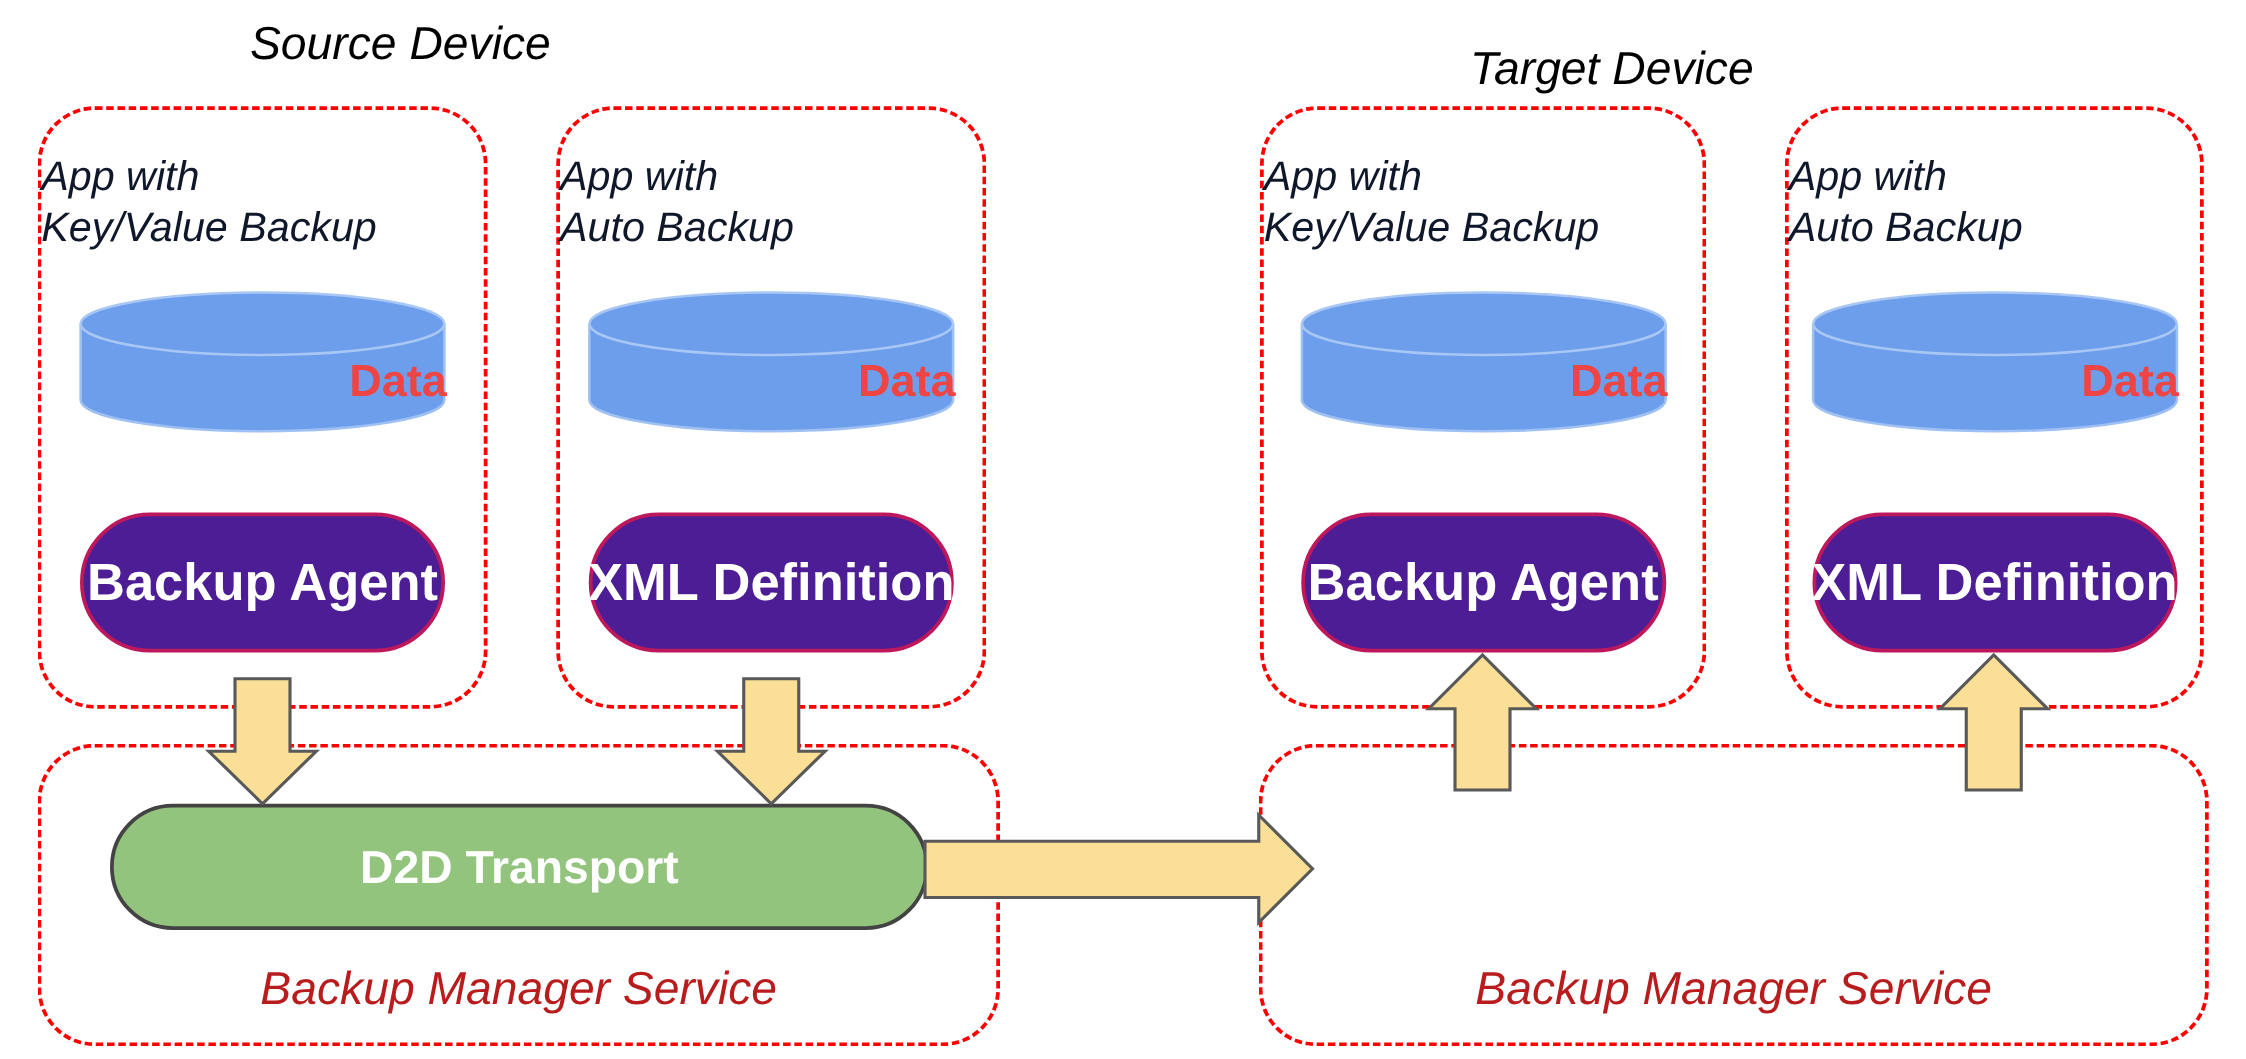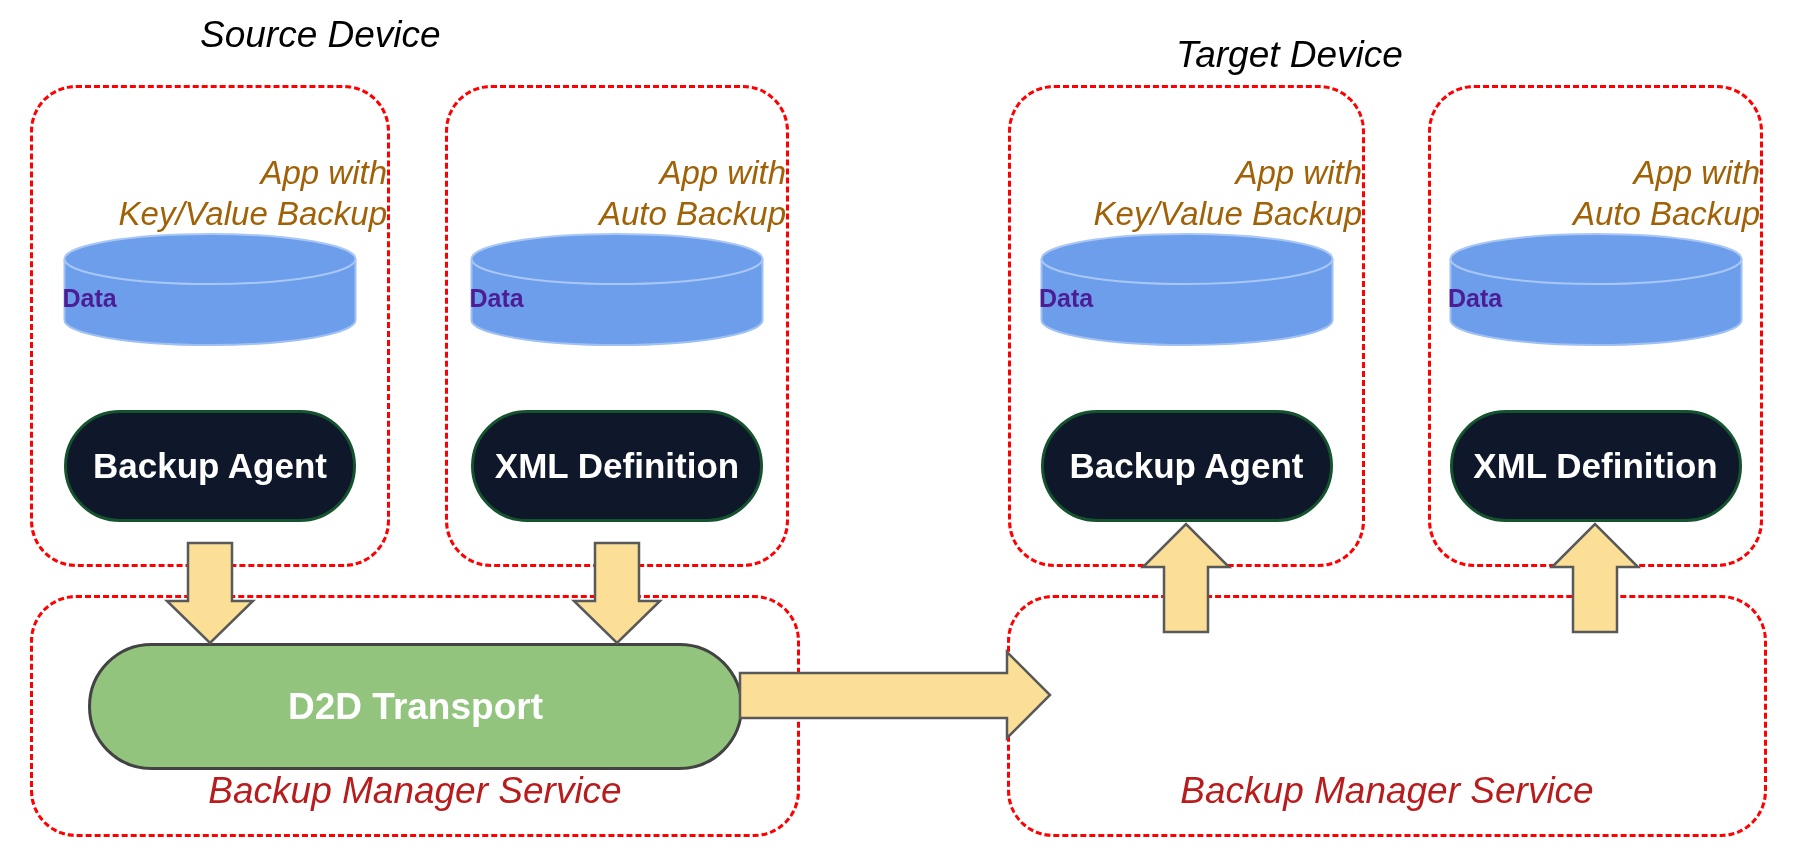--- a/index.html
+++ b/index.html
@@ -17,51 +17,51 @@
   .app-box{
     position:absolute;top:85px;height:482px;box-sizing:border-box;
     border:3px dashed #ff0000;border-radius:46px;
   }
   .b1{left:30px;width:360px;}
   .b2{left:445px;width:344px;}
   .b3{left:1008px;width:357px;}
   .b4{left:1428px;width:335px;}
 
   .app-label{
-    position:absolute;top:32px;left:0;right:0;text-align:right;
-    font-style:italic;font-size:33px;line-height:41px;color:#a16207;white-space:nowrap;margin-top:32px;
+    position:absolute;top:32px;left:0;right:0;text-align:left;
+    font-style:italic;font-size:33px;line-height:41px;color:#0f172a;white-space:nowrap;
   }
 
   .cylinder{
     position:absolute;top:144px;left:50%;transform:translateX(-50%);
     width:295px;height:115px;
   }
   .cylinder svg{position:absolute;left:0;top:0;}
   .cyl-label{
-    position:absolute;left:0;right:0;top:52px;text-align:left;
-    font-weight:bold;font-size:25px;color:#4c1d95;
+    position:absolute;left:0;right:0;top:52px;text-align:right;
+    font-weight:bold;font-size:36px;color:#ef4444;
   }
 
   .pill{
     position:absolute;top:322px;left:50%;transform:translateX(-50%);
     width:292px;height:112px;box-sizing:border-box;
-    background:#0f172a;border:3px solid #14532d;border-radius:58px;
+    background:#4c1d95;border:3px solid #be185d;border-radius:58px;
     display:flex;align-items:center;justify-content:center;
-    font-weight:bold;font-size:35px;color:#ffffff;white-space:nowrap;
+    font-weight:bold;font-size:42px;color:#ffffff;white-space:nowrap;
   }
 
   .service-box{
     position:absolute;top:595px;height:242px;box-sizing:border-box;
     border:3px dashed #ff0000;border-radius:46px;
   }
   .sb-left{left:30px;width:770px;}
   .sb-right{left:1007px;width:760px;}
 
   .transport-pill{
-    position:absolute;top:45px;height:127px;box-sizing:border-box;
+    position:absolute;top:45px;height:101px;box-sizing:border-box;
     background:#93c47d;border:3px solid #434343;border-radius:64px;
     display:flex;align-items:center;justify-content:center;
     font-weight:bold;font-size:37px;color:#ffffff;white-space:nowrap;
   }
   .tp-d2d{left:55px;width:655px;}
   .tp-gms{left:43px;width:674px;}
 
   .service-label{
     position:absolute;top:172px;left:0;right:0;text-align:center;
     font-style:italic;font-size:37px;color:#b91c1c;white-space:nowrap;

